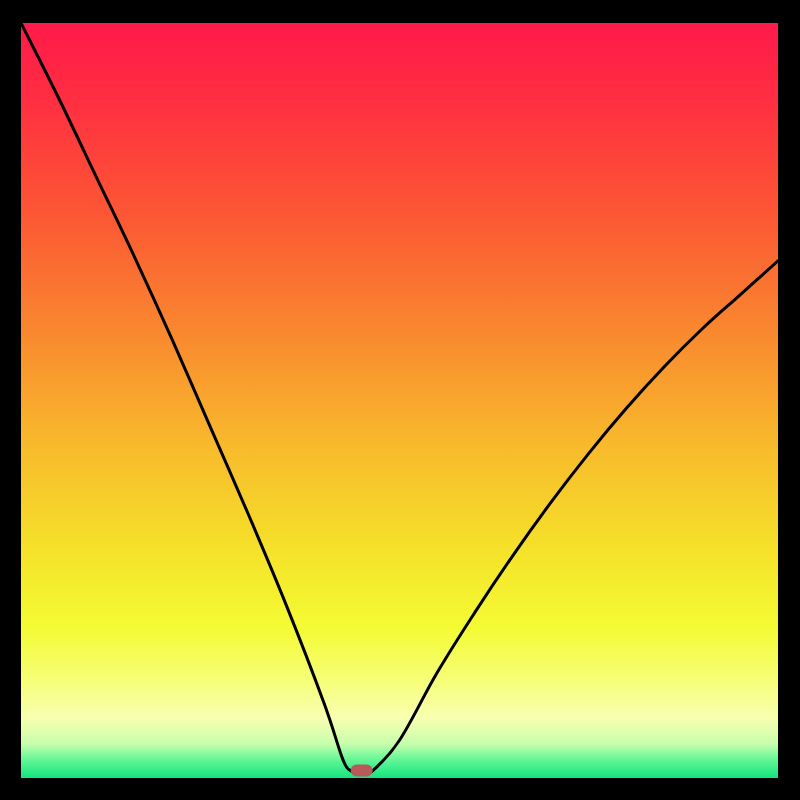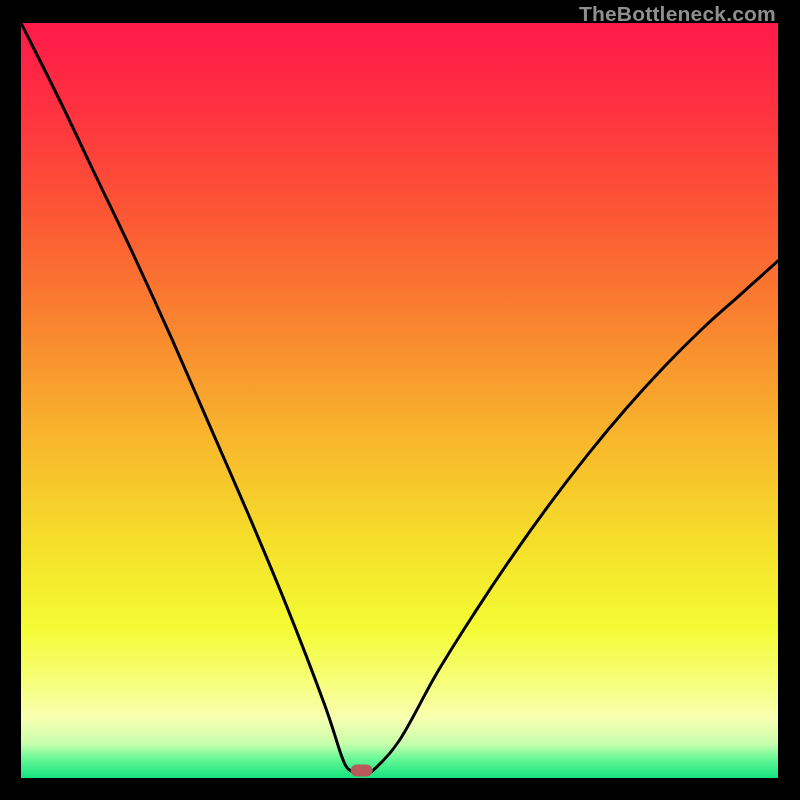--- a/index.html
+++ b/index.html
@@ -61,14 +61,13 @@
             <stop offset="97.5%" stop-color="#66f797"></stop>
             <stop offset="100%" stop-color="#13e47f"></stop>
           </linearGradient>
         </defs>
         <rect x="0" y="0" width="757" height="755" fill="url(#bg-grad)"></rect>
         <path d="M 0 0 C 6.813 13.59, 24.224000000000004 47.6405, 37.85 75.5 C 51.476 103.3595, 62.074000000000005 126.23599999999996, 75.7 154.77499999999998 C 89.326 183.314, 99.92399999999999 204.83150000000006, 113.55 234.05000000000007 C 127.176 263.2685000000001, 137.774 286.52250000000004, 151.4 317.1 C 165.026 347.6775, 175.624 372.66799999999995, 189.25 403.92499999999995 C 202.876 435.18199999999996, 213.474 458.8135, 227.1 490.75 C 240.726 522.6865, 251.32399999999998 547.375, 264.95 581.35 C 278.57599999999996 615.325, 292.58050000000003 651.6405, 302.8 679.5 C 313.0195 707.3595, 316.9559 723.894, 321.72499999999997 736.125 C 326.49409999999995 748.356, 327.2511 745.4115, 329.295 747.45 C 331.3389 749.4885, 332.39869999999996 747.45, 333.08 747.45" fill="none" stroke="#000" stroke-width="3" stroke-linecap="round"></path>
         <path d="M 348.22 747.45 C 348.90130000000005 747.45, 346.5546 752.8860000000001, 352.005 747.45 C 357.4554 742.014, 366.9179 734.917, 378.5 717.25 C 390.0821 699.583, 402.72400000000005 672.4029999999999, 416.35 649.3 C 429.976 626.197, 440.574 609.9644999999999, 454.2 588.9 C 467.82599999999996 567.8355, 478.42400000000004 551.9805, 492.05 532.275 C 505.676 512.5695, 516.274 497.7715, 529.9 479.425 C 543.526 461.0785, 554.124 447.33750000000003, 567.75 430.35 C 581.376 413.3625, 591.974 400.67850000000004, 605.6 385.05 C 619.226 369.4215, 629.824 357.79449999999997, 643.4499999999999 343.525 C 657.0759999999999 329.2555, 667.6740000000001 318.68550000000005, 681.3000000000001 305.77500000000003 C 694.926 292.8645, 705.524 284.031, 719.15 271.8 C 732.776 259.569, 750.187 243.94049999999996, 757 237.82499999999993" fill="none" stroke="#000" stroke-width="3" stroke-linecap="round"></path>
         <rect x="329.65000000000003" y="741.45" width="22" height="12" rx="6" ry="6" fill="#b95a5a"></rect>
       </svg>
   </div>
-  <div class="watermark">TheBottleneck.com</div>
 </div>
 
 </body></html>

